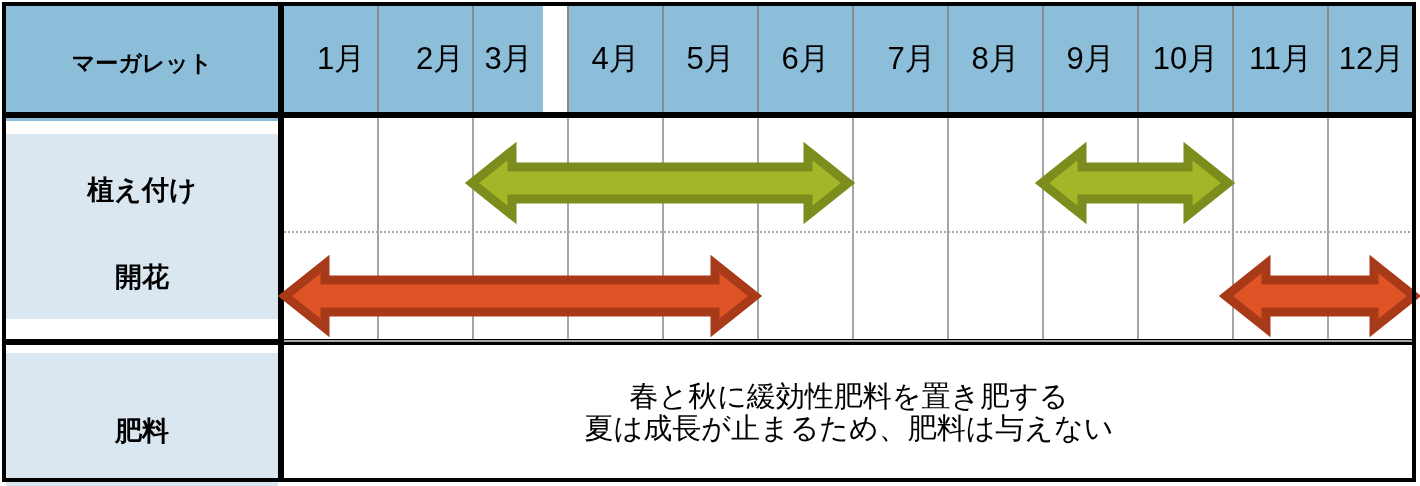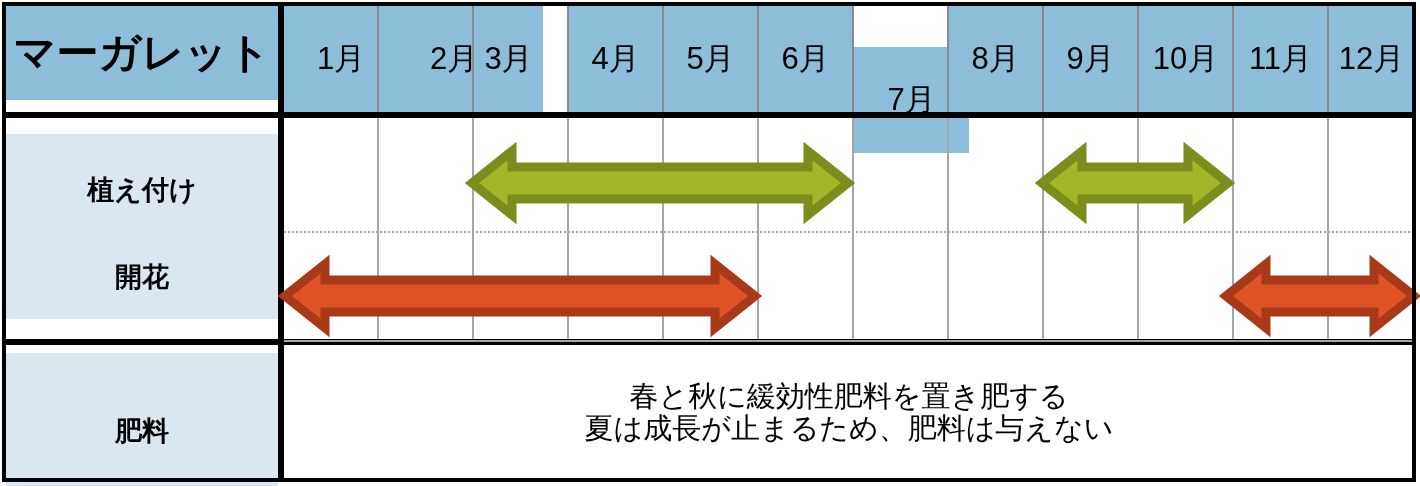--- a/index.html
+++ b/index.html
@@ -30,23 +30,23 @@
     box-sizing:border-box;
     display:flex;
     align-items:center;
     justify-content:center;
     color:#000000;
   }
 
   
   .hdr-title{
     left:6px; top:6px;
-    width:272px; height:94px;
+    width:272px; height:115px;
     background:#8CBEDA;
-    font-size:42px;
+    font-size:23px;
     font-weight:bold;
     letter-spacing:0px;
   }
   .hdr-month{
     top:6px;
     height:106px;
     background:#8CBEDA;
     font-size:31px;
     font-weight:normal;
   }
@@ -123,26 +123,26 @@
   }
 </style>
 </head>
 <body>
 
 <div class="chart">
 
   <div class="cell hdr-title">マーガレット</div>
 
   <div class="cell hdr-month" style="left:284px;width:114px;">1月</div>
-  <div class="cell hdr-month" style="left:393px;width:102px;padding-left:20px;">2月</div>
+  <div class="cell hdr-month" style="left:379px;width:102px;padding-left:20px;">2月</div>
   <div class="cell hdr-month" style="left:474px;width:69px;">3月</div>
   <div class="cell hdr-month" style="left:569px;width:93px;">4月</div>
   <div class="cell hdr-month" style="left:664px;width:93px;">5月</div>
   <div class="cell hdr-month" style="left:759px;width:93px;">6月</div>
-  <div class="cell hdr-month" style="left:854px;width:115px;margin-top:41px;">7月</div>
+  <div class="cell hdr-month" style="left:854px;width:115px;">7月</div>
   <div class="cell hdr-month" style="left:949px;width:93px;text-align:right;">8月</div>
   <div class="cell hdr-month" style="left:1044px;width:93px;">9月</div>
   <div class="cell hdr-month" style="left:1139px;width:93px;">10月</div>
   <div class="cell hdr-month" style="left:1234px;width:93px;">11月</div>
   <div class="cell hdr-month" style="left:1329px;width:85px;">12月</div>
 
   <div class="hdr-sep" style="left:377px;"></div>
   <div class="hdr-sep" style="left:472px;"></div>
   <div class="hdr-sep" style="left:567px;"></div>
   <div class="hdr-sep" style="left:662px;"></div>

